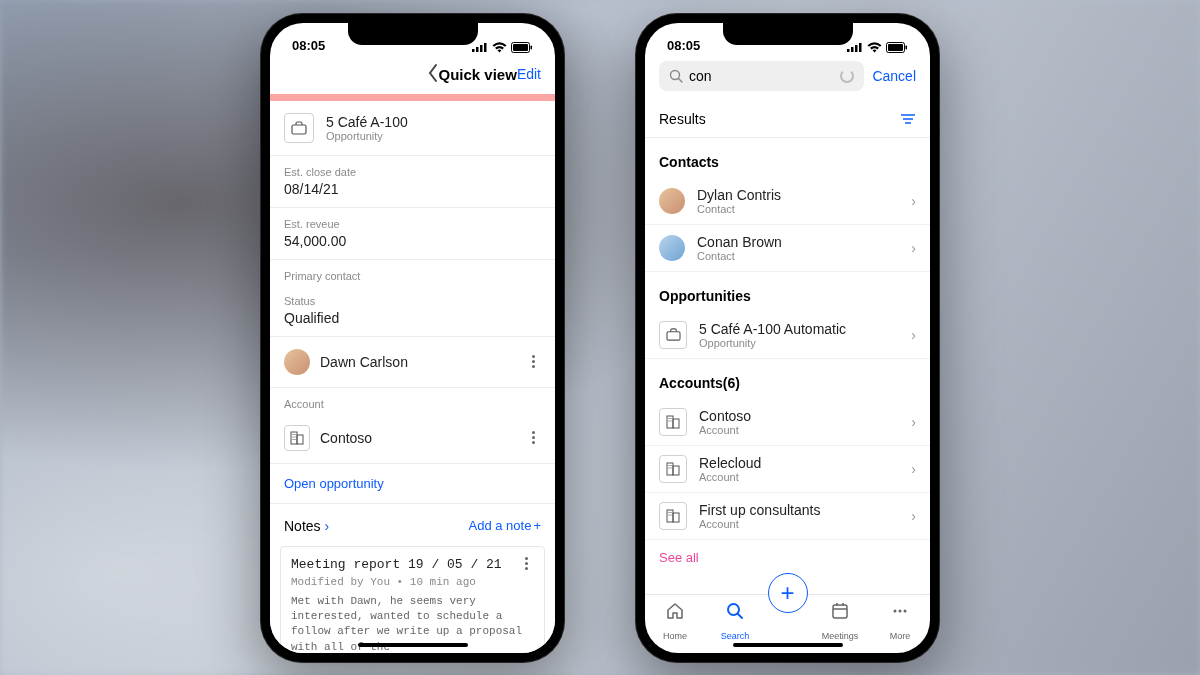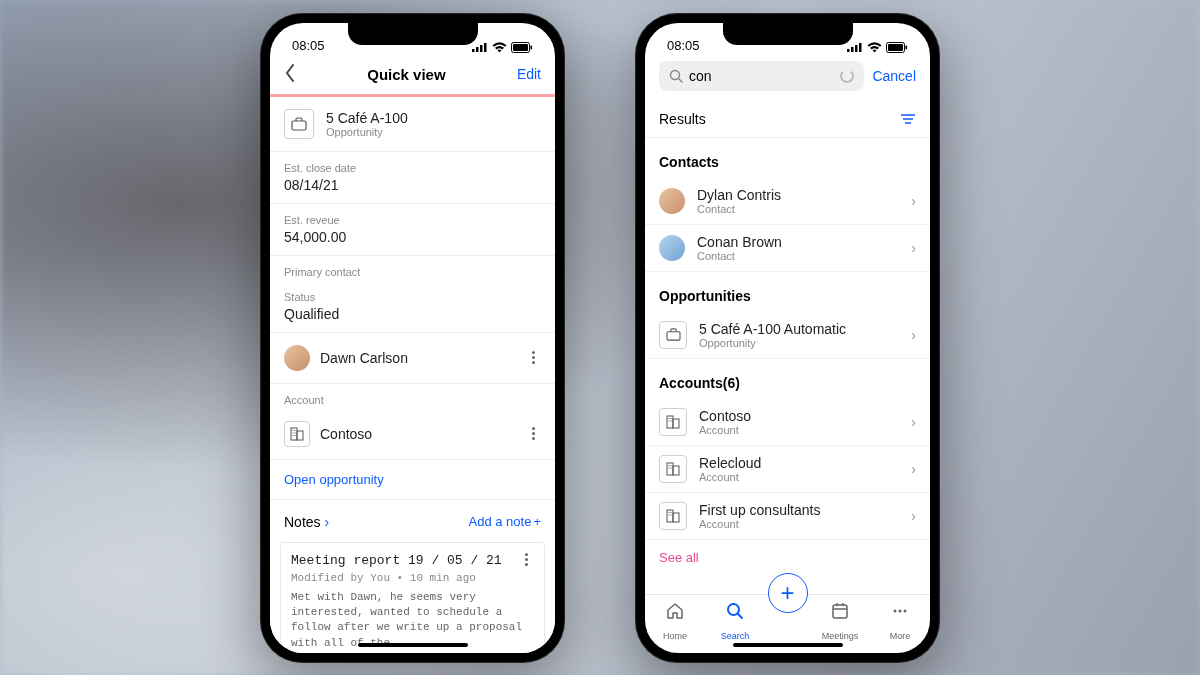--- a/index.html
+++ b/index.html
@@ -65,32 +65,32 @@
   display: flex;
   flex-direction: column;
   font-size: 13px;
 }
 .status-bar {
   height: 32px;
   display: flex;
   justify-content: space-between;
   align-items: flex-end;
   padding: 0 22px 2px;
-  font-weight: 400;
+  font-weight: 700;
   font-size: 13px;
 }
 .status-icons { display: flex; gap: 4px; align-items: center; }
 .signal, .wifi, .battery { display:inline-block; }
 .signal svg, .wifi svg, .battery svg { display:block; }
 .header {
   display: flex;
   align-items: center;
-  justify-content: space-between;
+  justify-content: flex-end;
   padding: 8px 14px;
-  border-bottom: 3px solid #fca5a5;
+  border-bottom: 7px solid #fca5a5;
 }
 .back-chevron { width: 12px; height: 20px; }
 .header-title { font-weight: 600; font-size: 15px; }
 .header-link { color: #0b5cff; font-size: 14px; }
 .content { flex: 1; overflow: hidden; background: #fff; }
 .section-row {
   padding: 10px 14px;
   border-bottom: 1px solid #edecec;
 }
 .label-sm { font-size: 11px; color: #8a8a8a; margin-bottom: 3px; }

